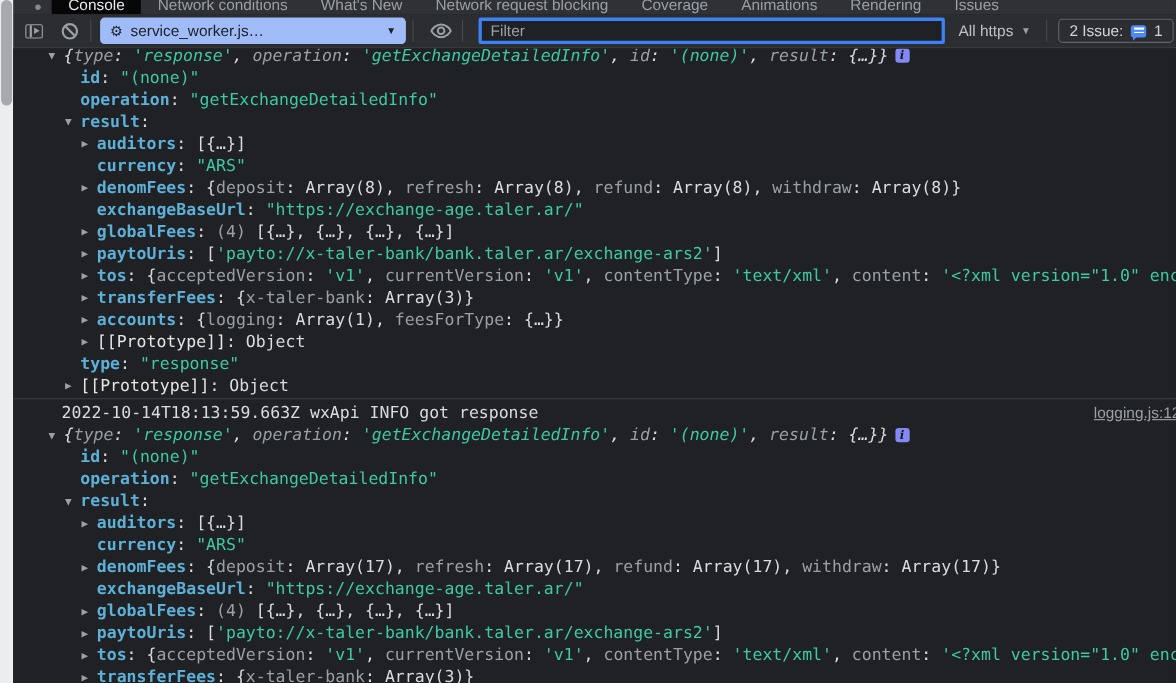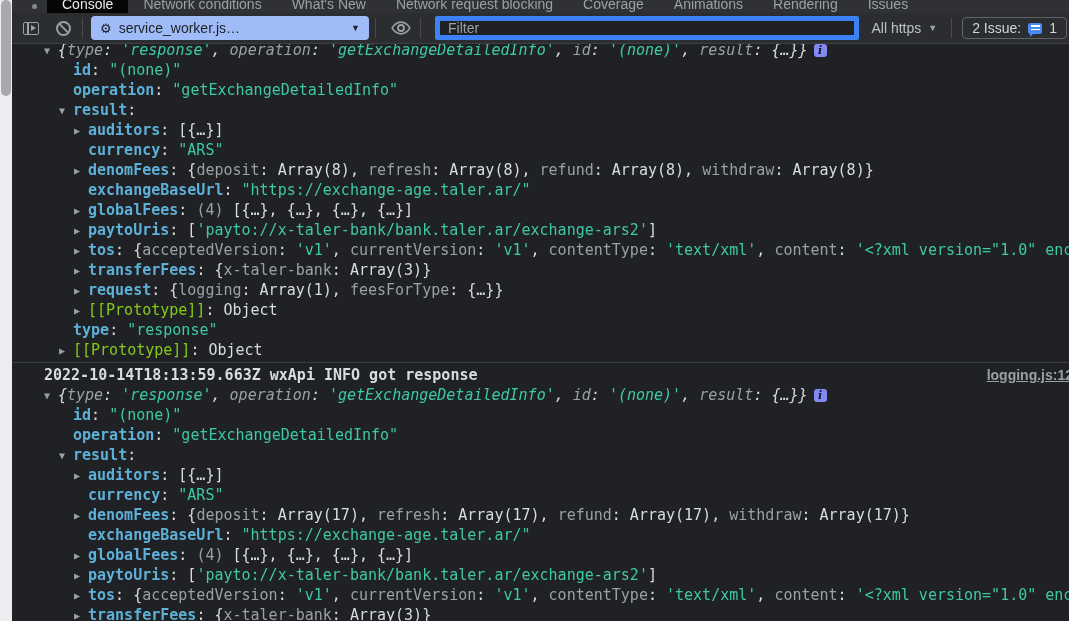--- a/index.html
+++ b/index.html
@@ -27,42 +27,42 @@
   .sb-icon { width:16px; height:13px; border:1.5px solid #9aa0a6; border-radius:2px; position:relative; display:inline-block; }
   .sb-icon::before { content:''; position:absolute; left:3px; top:0; bottom:0; width:1.5px; background:#9aa0a6; }
   .sb-tri { position:absolute; right:2px; top:2px; width:0; height:0; border-left:5px solid #9aa0a6; border-top:3px solid transparent; border-bottom:3px solid transparent; }
   .clear-icon { width:15px; height:15px; border:2px solid #9aa0a6; border-radius:50%; position:relative; display:inline-block; }
   .clear-icon::before { content:''; position:absolute; left:-1px; top:4.5px; width:13px; height:2px; background:#9aa0a6; transform:rotate(45deg); }
   .ctx { height:24px; width:278px; background:#9fbcf9; border-radius:4px; display:flex; align-items:center; padding:0 9px; color:#1d1f23; margin-left:2px; flex:none; cursor:default; }
   .gear { font-size:13px; line-height:1; }
   .ctx-label { flex:1; font-size:14px; margin-left:7px; white-space:nowrap; overflow:hidden; }
   .ctx-caret { font-size:9px; }
   .eye-svg { display:block; }
-  .filter { flex:1; height:24px; background:#202124; border:5px solid #3b82f6; border-radius:2px; margin:0 8px 0 8px; padding:0 8px; color:#dfe2e5; font-size:14px; font-family:"Liberation Sans",sans-serif; outline:none; min-width:50px; }
+  .filter { flex:1; height:24px; background:#202124; border:3px solid #3b82f6; border-radius:2px; margin:0 8px 0 8px; padding:0 8px; color:#dfe2e5; font-size:14px; font-family:"Liberation Sans",sans-serif; outline:none; min-width:50px; }
   .filter::placeholder { color:#9aa0a6; }
   .levels { display:flex; align-items:center; gap:7px; color:#bdc1c6; font-size:14px; margin:0 8px 0 4px; white-space:nowrap; flex:none; cursor:default; }
   .lvl-caret { font-size:9px; color:#9aa0a6; }
   .issues { height:22px; border:1px solid #5f6368; border-radius:4px; display:flex; align-items:center; gap:7px; padding:0 9px; color:#d2d5d8; font-size:14px; margin:0 2px 0 4px; white-space:nowrap; flex:none; cursor:default; }
   .chat { width:14px; height:11px; background:#4c8bf5; border-radius:2.5px; position:relative; display:inline-block; flex:none; }
   .chat::after { content:''; position:absolute; left:1.5px; bottom:-3px; width:0; height:0; border:3px solid transparent; border-top:3px solid #4c8bf5; border-left:3px solid #4c8bf5; }
   .chat i { display:block; height:1.5px; background:#fff; margin:2.5px 2.5px 0 2.5px; }
   .chat i + i { margin-top:2px; }
 
   
   .console { flex:1; overflow:hidden; background:#202124; position:relative; }
   .messages { margin-top:-6px; font-family:"DejaVu Sans Mono", monospace; font-size:15px; }
   .entry { padding:2px 0; }
   .entry + .entry { border-top:1px solid #3a3d41; }
   .row { line-height:20px; height:20px; white-space:pre; position:relative; overflow:visible; }
   .tri { display:inline-block; width:14px; margin-left:-14px; font-size:10px; color:#9aa0a6; vertical-align:1px; cursor:default; }
   .k  { color:#5db0d7; font-weight:bold; }
   .s  { color:#3dc9a6; }
   .w  { color:#d9dcde; }
   .pk { color:#9aa0a6; }
-  .pp { color:#84cc16; }
+  .pp { color:#e5e5e5; }
   .it { font-style:italic; }
   .badge { display:inline-block; width:13px; height:13px; border-radius:3px; background:#8288f4; color:#17191c; font:italic bold 11px/13px "DejaVu Serif", serif; text-align:center; margin-left:6px; vertical-align:1px; }
   .srclink { position:absolute; right:-4px; top:0; color:#9aa0a6; text-decoration:underline; font-family:"Liberation Sans",sans-serif; font-size:14px; cursor:pointer; }
 </style>
 </head>
 <body>
 
 <div class="root">
   <div class="page-scrollbar">
     <div class="thumb"></div>
@@ -145,27 +145,27 @@
             <div class="row" style="padding-left: 61px;"><span class="k">operation</span><span class="w">: </span><span class="s">"getExchangeDetailedInfo"</span></div>
             <div class="row" style="padding-left: 61px;"><span class="tri">▼</span><span class="k">result</span><span class="w">:</span></div>
             <div class="row" style="padding-left: 76px;"><span class="tri">▶</span><span class="k">auditors</span><span class="w">: [{…}]</span></div>
             <div class="row" style="padding-left: 76px;"><span class="k">currency</span><span class="w">: </span><span class="s">"ARS"</span></div>
             <div class="row" style="padding-left: 76px;"><span class="tri">▶</span><span class="k">denomFees</span><span class="w">: {</span><span class="pk">deposit</span><span class="w">: Array(8), </span><span class="pk">refresh</span><span class="w">: Array(8), </span><span class="pk">refund</span><span class="w">: Array(8), </span><span class="pk">withdraw</span><span class="w">: Array(8)}</span></div>
             <div class="row" style="padding-left: 76px;"><span class="k">exchangeBaseUrl</span><span class="w">: </span><span class="s">"https://exchange-age.taler.ar/"</span></div>
             <div class="row" style="padding-left: 76px;"><span class="tri">▶</span><span class="k">globalFees</span><span class="w">: </span><span class="pk">(4) </span><span class="w">[{…}, {…}, {…}, {…}]</span></div>
             <div class="row" style="padding-left: 76px;"><span class="tri">▶</span><span class="k">paytoUris</span><span class="w">: [</span><span class="s">'payto://x-taler-bank/bank.taler.ar/exchange-ars2'</span><span class="w">]</span></div>
             <div class="row" style="padding-left: 76px;"><span class="tri">▶</span><span class="k">tos</span><span class="w">: {</span><span class="pk">acceptedVersion</span><span class="w">: </span><span class="s">'v1'</span><span class="w">, </span><span class="pk">currentVersion</span><span class="w">: </span><span class="s">'v1'</span><span class="w">, </span><span class="pk">contentType</span><span class="w">: </span><span class="s">'text/xml'</span><span class="w">, </span><span class="pk">content</span><span class="w">: </span><span class="s">'&lt;?xml version="1.0" encoding="utf</span></div>
             <div class="row" style="padding-left: 76px;"><span class="tri">▶</span><span class="k">transferFees</span><span class="w">: {</span><span class="pk">x-taler-bank</span><span class="w">: Array(3)}</span></div>
-            <div class="row" style="padding-left: 76px;"><span class="tri">▶</span><span class="k">request</span><span class="w">: {</span><span class="pk">logging</span><span class="w">: Array(1), </span><span class="pk">feesForType</span><span class="w">: {…}}</span></div>
+            <div class="row" style="padding-left: 76px;"><span class="tri">▶</span><span class="k">accounts</span><span class="w">: {</span><span class="pk">logging</span><span class="w">: Array(1), </span><span class="pk">feesForType</span><span class="w">: {…}}</span></div>
             <div class="row" style="padding-left: 76px;"><span class="tri">▶</span><span class="pp">[[Prototype]]</span><span class="w">: Object</span></div>
             <div class="row" style="padding-left: 61px;"><span class="k">type</span><span class="w">: </span><span class="s">"response"</span></div>
             <div class="row" style="padding-left: 61px;"><span class="tri">▶</span><span class="pp">[[Prototype]]</span><span class="w">: Object</span></div>
           </div>
           <div class="entry">
-            <div class="row" style="padding-left: 32px; font-weight: bold;"><span class="w">2022-10-14T18:13:59.663Z wxApi INFO got response</span><span class="srclink">logging.js:12</span></div>
+            <div class="row" style="padding-left: 44px;"><span class="w">2022-10-14T18:13:59.663Z wxApi INFO got response</span><span class="srclink">logging.js:12</span></div>
             <div class="row" style="padding-left: 46px;"><span class="tri">▼</span><span class="w it">{</span><span class="pk it">type</span><span class="w it">: </span><span class="s it">'response'</span><span class="w it">, </span><span class="pk it">operation</span><span class="w it">: </span><span class="s it">'getExchangeDetailedInfo'</span><span class="w it">, </span><span class="pk it">id</span><span class="w it">: </span><span class="s it">'(none)'</span><span class="w it">, </span><span class="pk it">result</span><span class="w it">: </span><span class="w it">{…}</span><span class="w it">}</span><span class="badge">i</span></div>
             <div class="row" style="padding-left: 61px;"><span class="k">id</span><span class="w">: </span><span class="s">"(none)"</span></div>
             <div class="row" style="padding-left: 61px;"><span class="k">operation</span><span class="w">: </span><span class="s">"getExchangeDetailedInfo"</span></div>
             <div class="row" style="padding-left: 61px;"><span class="tri">▼</span><span class="k">result</span><span class="w">:</span></div>
             <div class="row" style="padding-left: 76px;"><span class="tri">▶</span><span class="k">auditors</span><span class="w">: [{…}]</span></div>
             <div class="row" style="padding-left: 76px;"><span class="k">currency</span><span class="w">: </span><span class="s">"ARS"</span></div>
             <div class="row" style="padding-left: 76px;"><span class="tri">▶</span><span class="k">denomFees</span><span class="w">: {</span><span class="pk">deposit</span><span class="w">: Array(17), </span><span class="pk">refresh</span><span class="w">: Array(17), </span><span class="pk">refund</span><span class="w">: Array(17), </span><span class="pk">withdraw</span><span class="w">: Array(17)}</span></div>
             <div class="row" style="padding-left: 76px;"><span class="k">exchangeBaseUrl</span><span class="w">: </span><span class="s">"https://exchange-age.taler.ar/"</span></div>
             <div class="row" style="padding-left: 76px;"><span class="tri">▶</span><span class="k">globalFees</span><span class="w">: </span><span class="pk">(4) </span><span class="w">[{…}, {…}, {…}, {…}]</span></div>
             <div class="row" style="padding-left: 76px;"><span class="tri">▶</span><span class="k">paytoUris</span><span class="w">: [</span><span class="s">'payto://x-taler-bank/bank.taler.ar/exchange-ars2'</span><span class="w">]</span></div>

